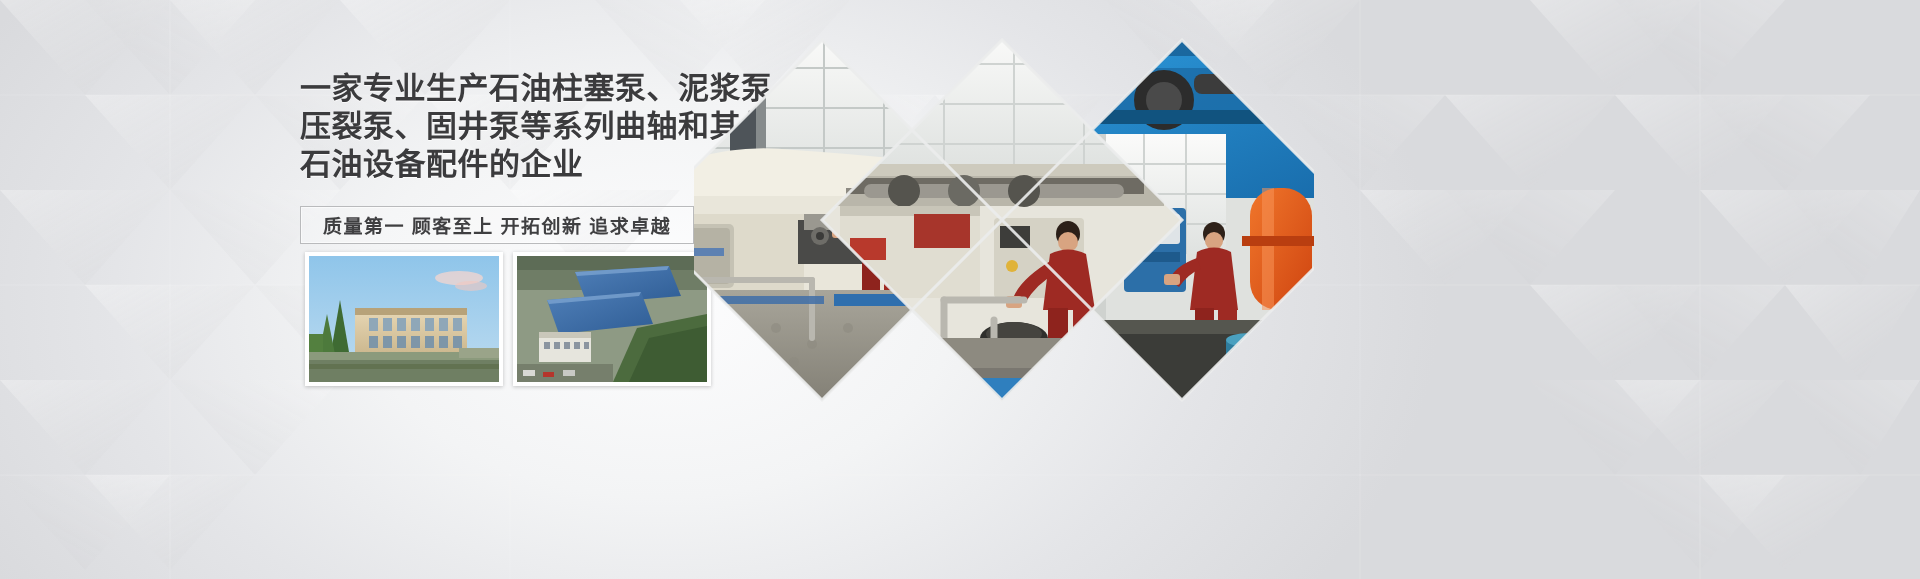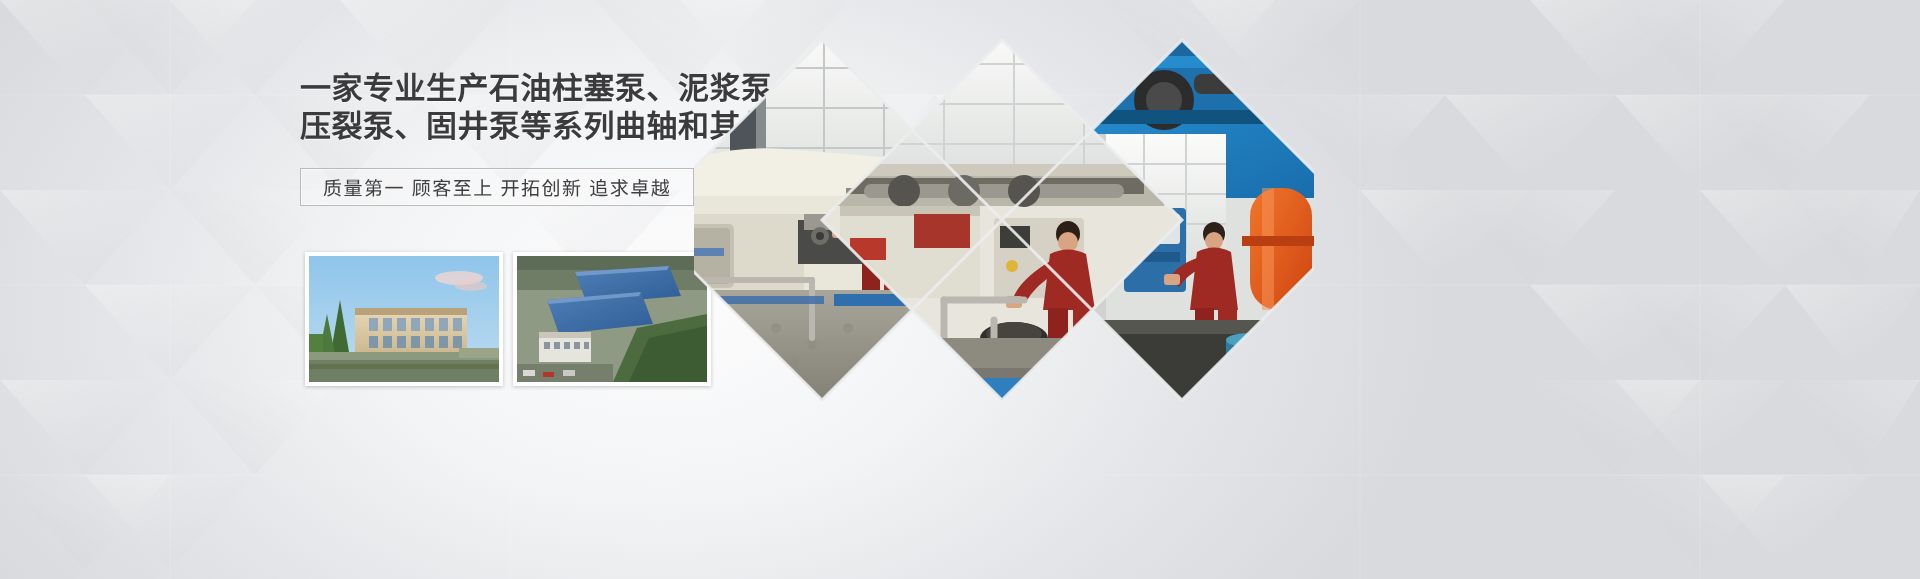--- a/index.html
+++ b/index.html
@@ -36,20 +36,21 @@
   }
   .headline .ln{display:block;white-space:nowrap;}
 
   .slogan-box{
     margin-top:22px;
     display:inline-block;
     border:1px solid #b9babc;
     background:rgba(255,255,255,.22);
     padding:8px 22px 4px 22px;
     box-shadow:inset 0 0 0 1px rgba(255,255,255,.55);
+    font-weight:bold;
   }
   .slogan-text{
     font-size:19px;
     line-height:24px;
     color:#3f3f41;
     letter-spacing:1.5px;
     white-space:nowrap;
   }
 
   
@@ -137,20 +138,21 @@
         <path d="M170,0 L170,579 M510,0 L510,579 M1360,0 L1360,579 M1700,0 L1700,579"></path>
       </g>
     </svg>
   </div>
 
   <div class="left-col">
 
     <h1 class="headline">
       <span class="ln">一家专业生产石油柱塞泵、泥浆泵、</span>
       <span class="ln">压裂泵、固井泵等系列曲轴和其他</span>
+      <span class="ln">石油设备配件的企业</span>
     </h1>
 
     <div class="slogan-box">
       <span class="slogan-text">质量第一 顾客至上 开拓创新 追求卓越</span>
     </div>
   </div>
 
   <div class="photo-row">
 
     <div class="photo">

